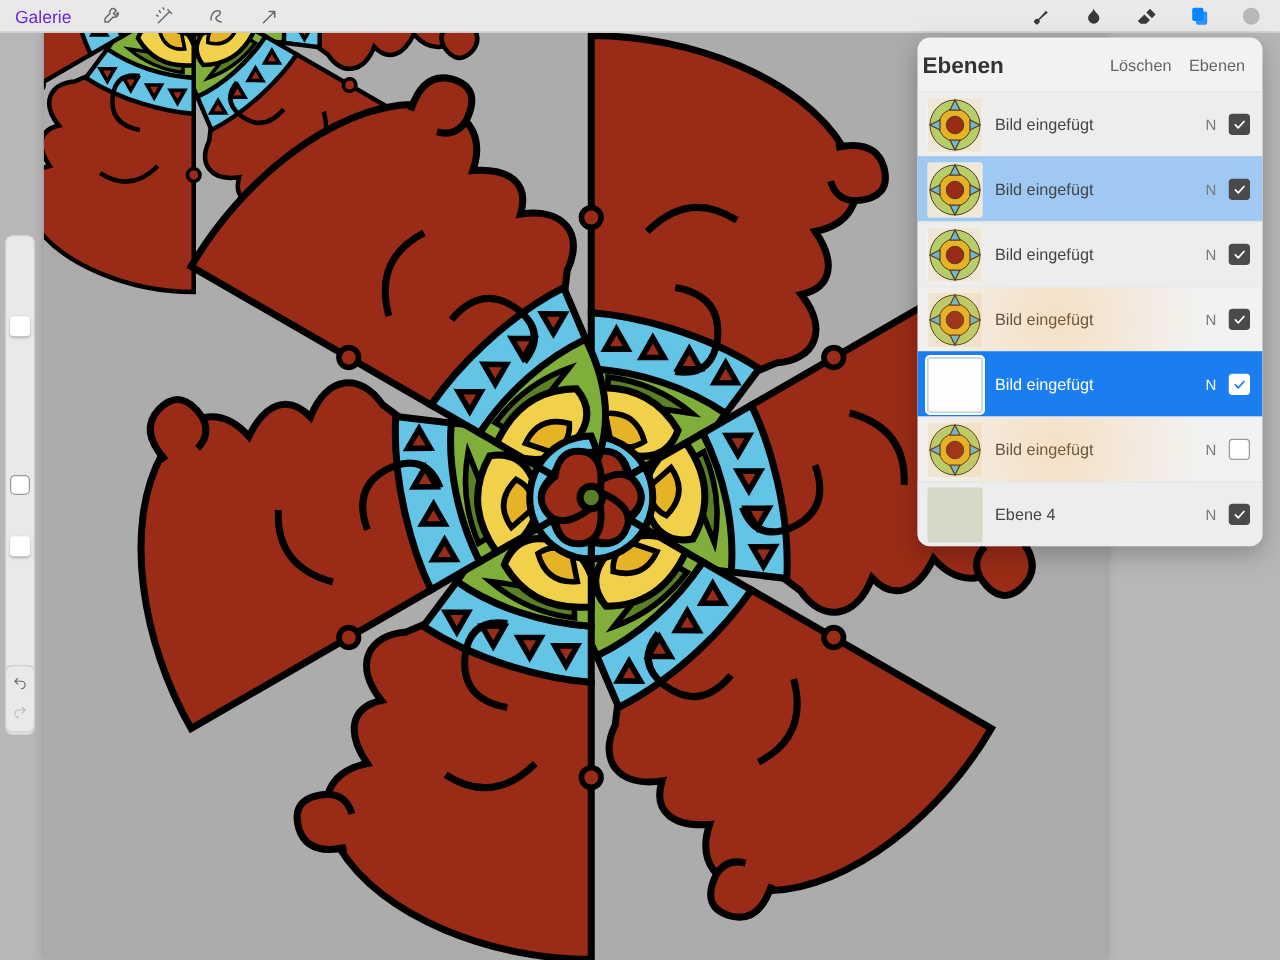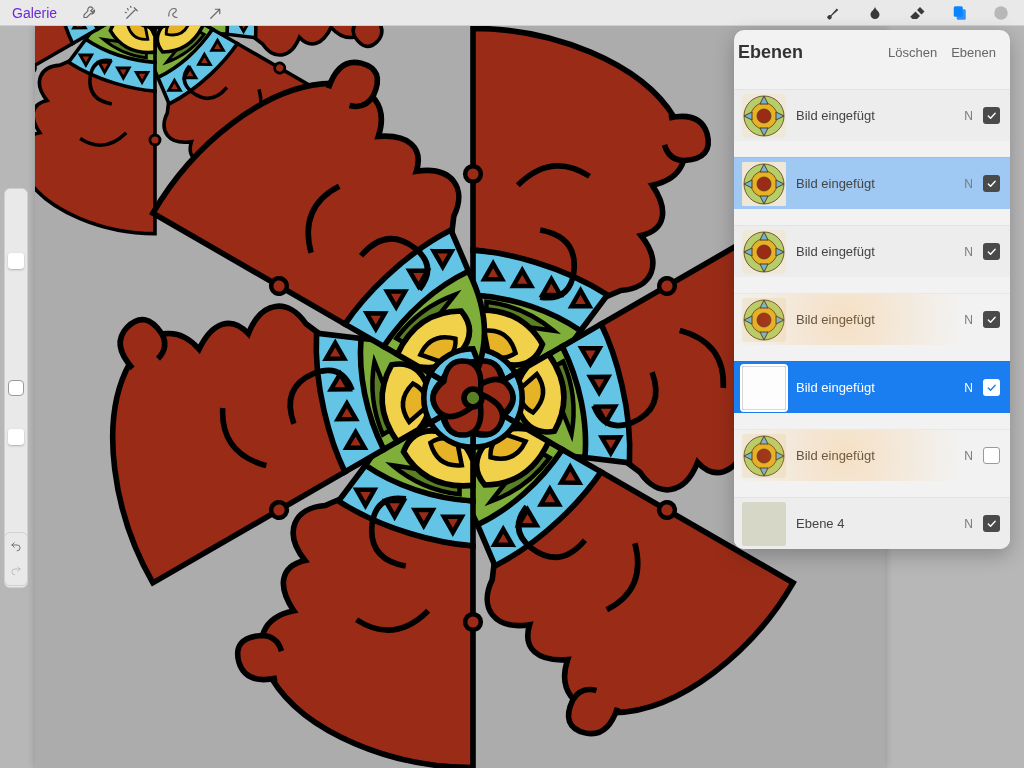--- a/index.html
+++ b/index.html
@@ -42,21 +42,21 @@
   
   .layers-panel { position: absolute; top: 30px; right: 14px; width: 276px;
                   background: #f2f2f2; border-radius: 10px; box-shadow: 0 6px 20px rgba(0,0,0,.25);
                   z-index: 60; overflow: hidden; }
   .lp-header { display: flex; align-items: center; padding: 12px 14px 10px 4px; }
   .lp-title  { font-size: 18px; font-weight: 600; color: #333; }
   .lp-actions { margin-left: auto; display:flex; gap:14px; }
   .lp-act { font-size: 13px; color: #666; cursor:pointer; }
 
   .layer { display:flex; align-items:center; height:52px; padding-right:10px;
-           border-top:1px solid rgba(0,0,0,.04); position:relative;margin-top:16px; }
+           border-top:1px solid rgba(0,0,0,.04); position:relative; }
   .layer:nth-child(odd) { background:#ededed; }
   .layer.sel-soft  { background:#9fc9f2; }
   .layer.sel-hard  { background:#1a7df0; color:#fff; }
   .layer.sel-hard .layer-name, .layer.sel-hard .layer-blend { color:#fff; }
 
   
   .layer.warm::after { content:""; position:absolute; inset:0;
       background: radial-gradient(circle at 40% 50%, rgba(255,170,60,.25), transparent 70%);
       pointer-events:none; }
 

